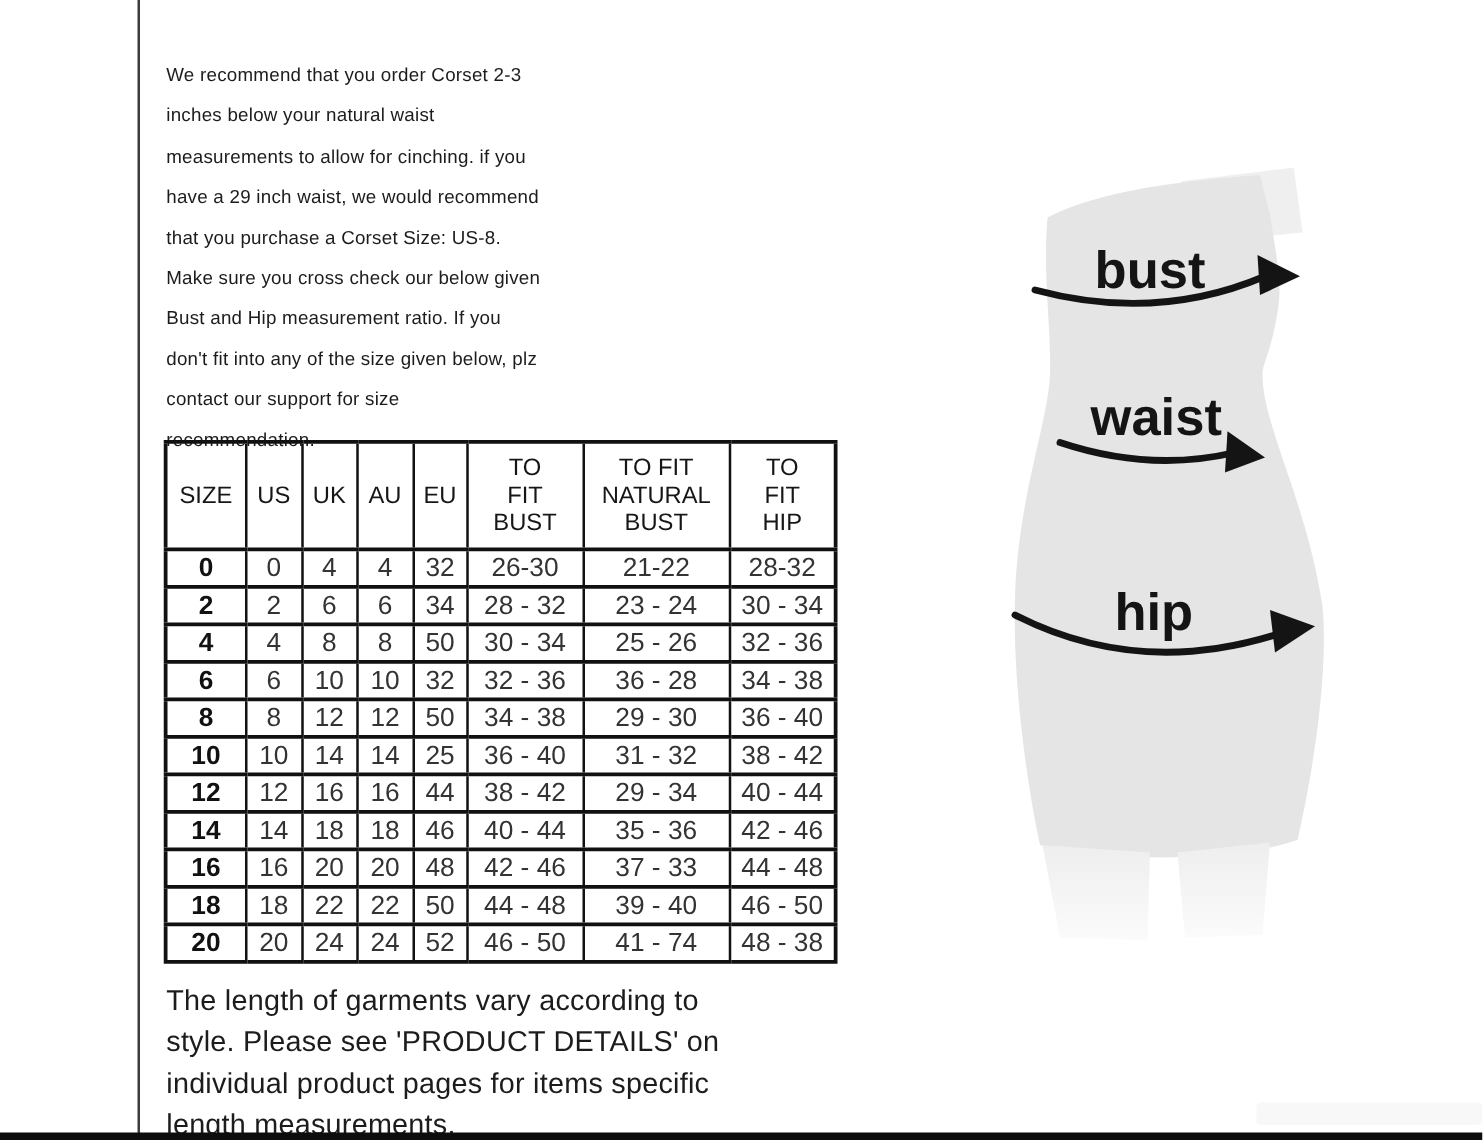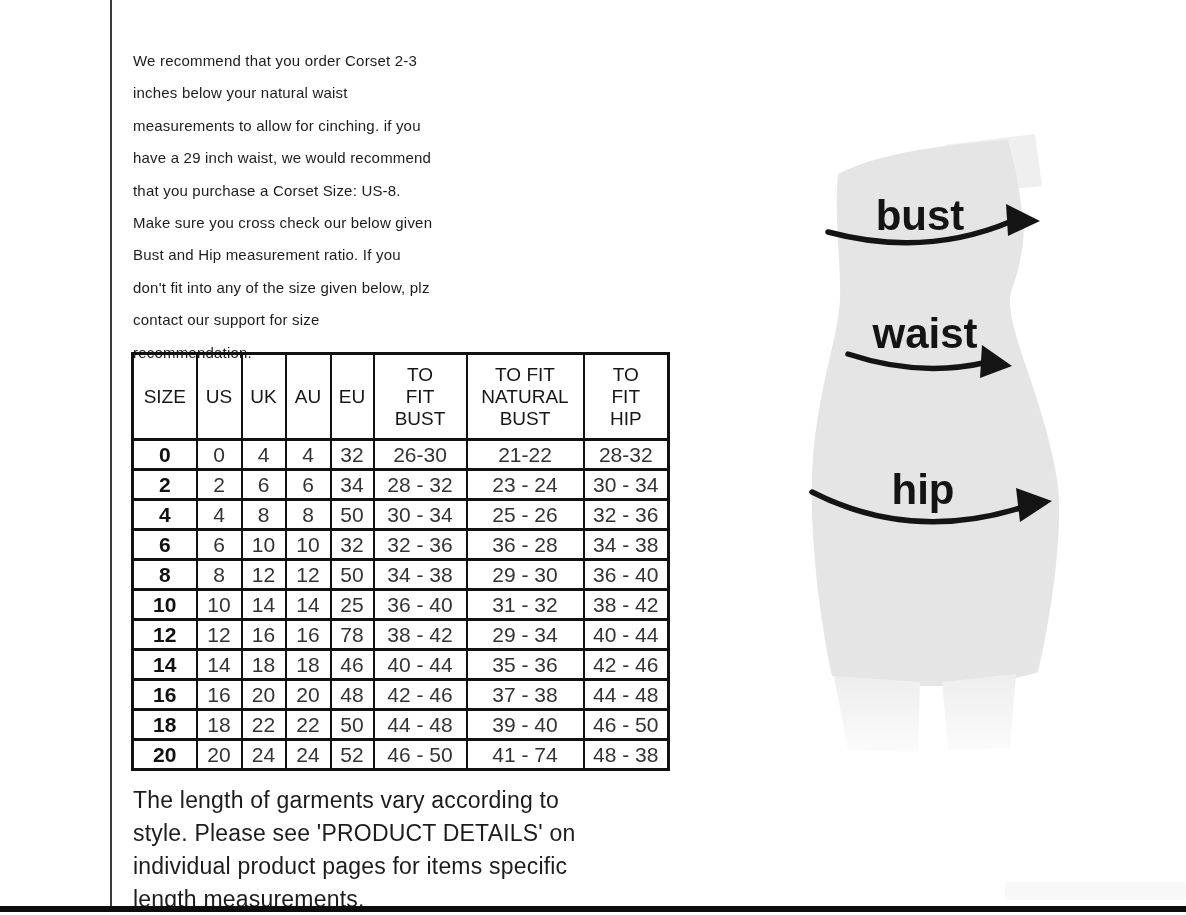--- a/index.html
+++ b/index.html
@@ -169,21 +169,21 @@
           <td>25</td>
           <td>36 - 40</td>
           <td>31 - 32</td>
           <td>38 - 42</td>
         </tr>
         <tr>
           <td class="size-col">12</td>
           <td>12</td>
           <td>16</td>
           <td>16</td>
-          <td>78</td>
+          <td>44</td>
           <td>38 - 42</td>
           <td>29 - 34</td>
           <td>40 - 44</td>
         </tr>
         <tr>
           <td class="size-col">14</td>
           <td>14</td>
           <td>18</td>
           <td>18</td>
           <td>46</td>
@@ -191,21 +191,21 @@
           <td>35 - 36</td>
           <td>42 - 46</td>
         </tr>
         <tr>
           <td class="size-col">16</td>
           <td>16</td>
           <td>20</td>
           <td>20</td>
           <td>48</td>
           <td>42 - 46</td>
-          <td>37 - 38</td>
+          <td>37 - 33</td>
           <td>44 - 48</td>
         </tr>
         <tr>
           <td class="size-col">18</td>
           <td>18</td>
           <td>22</td>
           <td>22</td>
           <td>50</td>
           <td>44 - 48</td>
           <td>39 - 40</td>

